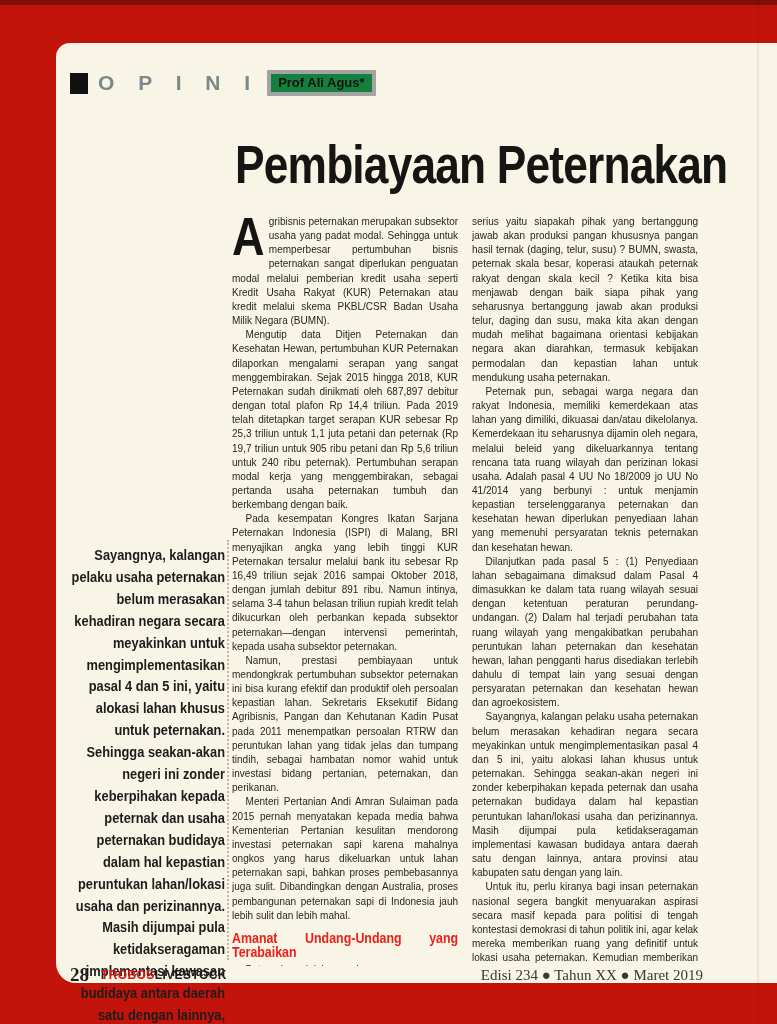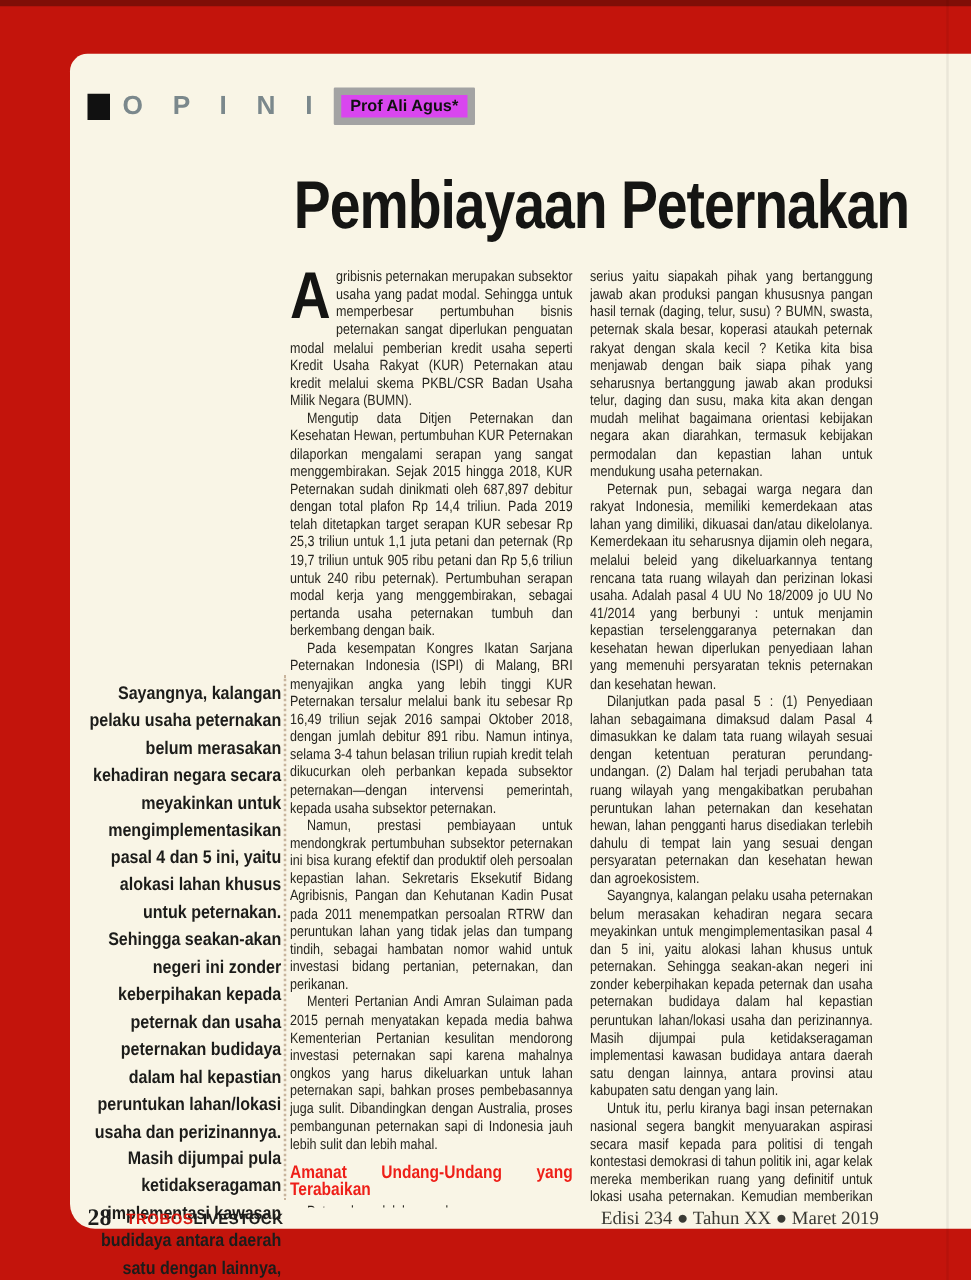--- a/index.html
+++ b/index.html
@@ -7,21 +7,21 @@
           font-family:"Liberation Sans",sans-serif;}
   .top-dark-stripe{position:absolute;left:0;top:0;width:777px;height:5px;background:#7f0e07;}
   .page{position:absolute;left:56px;top:43px;right:0;bottom:41px;background:#f9f5e6;
         border-radius:14px 0 0 20px;}
   .scan-edge{position:absolute;left:757px;top:0;bottom:0;width:2px;background:rgba(0,0,0,0.06);z-index:9;}
 
   
   .hdr{position:absolute;left:14px;top:27px;display:flex;align-items:center;}
   .sq{width:18px;height:21px;background:#111;margin-right:10px;}
   .opini{font-size:21px;font-weight:bold;letter-spacing:9px;color:#7b888c;}
-  .badge{margin-left:8px;border:6px solid #a3a3a3;background:#d946ef;padding:1px 7px 2px 7px;
+  .badge{margin-left:8px;border:4px solid #a3a3a3;background:#15803d;padding:1px 7px 2px 7px;
          font-size:13px;font-weight:bold;color:#111;border-radius:1px;white-space:nowrap;}
 
   
   .title{position:absolute;top:90px;right:50px;font-size:54px;font-weight:bold;color:#151513;
          letter-spacing:-1px;white-space:nowrap;transform:scaleX(0.82);transform-origin:100% 50%;}
 
   
   .col{position:absolute;top:171px;width:266px;height:752px;overflow:hidden;
        transform:scaleX(0.85);transform-origin:0 0;
        font-size:11.8px;line-height:14.15px;color:#26251f;text-align:justify;}

